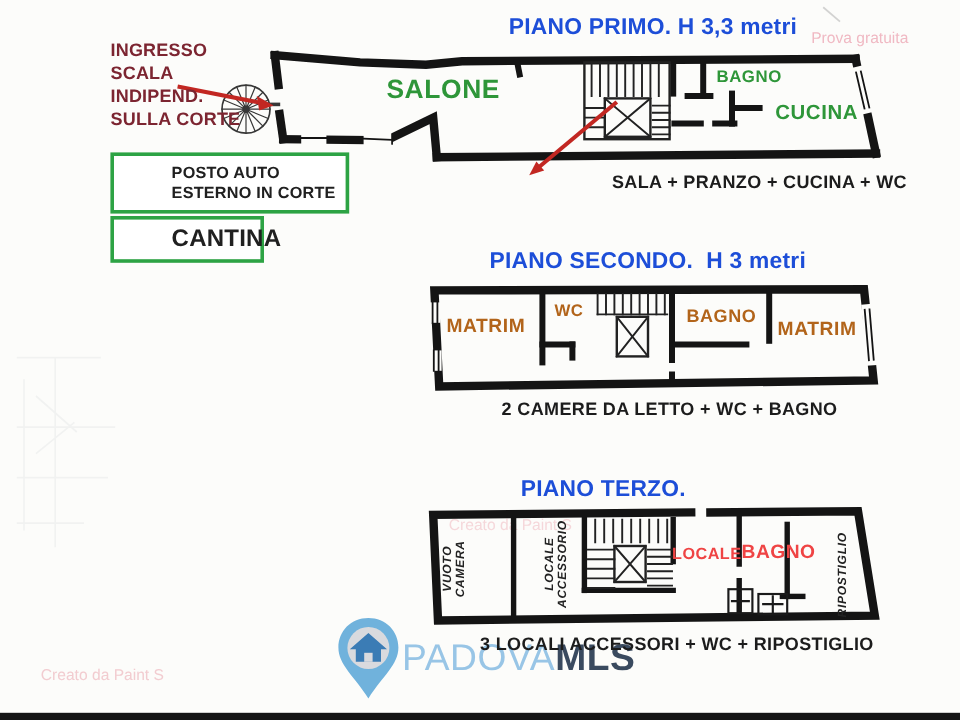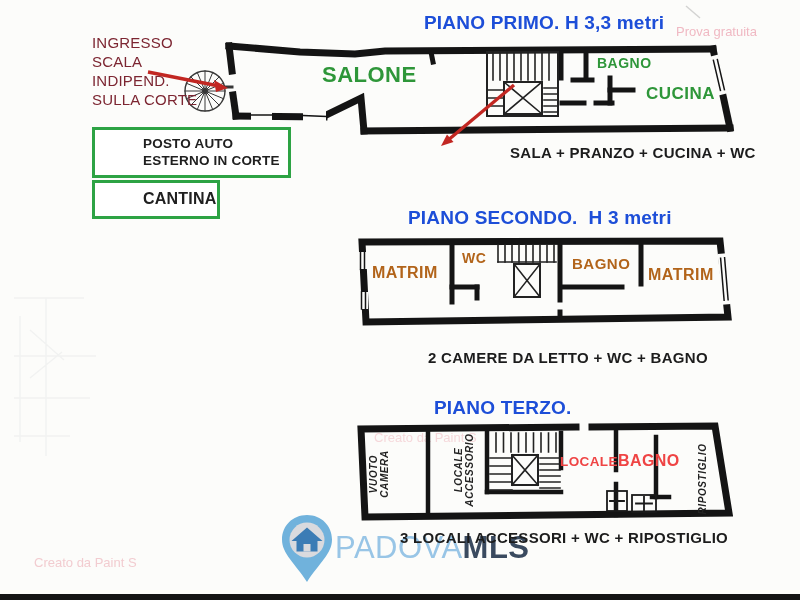--- a/index.html
+++ b/index.html
@@ -3,21 +3,21 @@
 <meta charset="utf-8">
 <style>
   html,body{margin:0;padding:0;}
   body{width:800px;height:600px;overflow:hidden;background:#e9e9e9;}
   #stage{position:relative;width:800px;height:600px;background:#fcfcfa;
          font-family:"Liberation Sans", sans-serif;color:#1a1a1a;}
   .abs{position:absolute;}
   
   .floor-title{font-size:19px;font-weight:700;color:#1d4ed8;white-space:pre;letter-spacing:.2px;z-index:5;}
   .caption{font-size:15px;font-weight:700;color:#1c1c1c;letter-spacing:.3px;white-space:pre;z-index:6;}
-  .note{font-size:15px;font-weight:400;color:#7c2531;line-height:19px;white-space:pre-line;z-index:5;letter-spacing:.2px;}
+  .note{font-size:15px;font-weight:700;color:#7c2531;line-height:19px;white-space:pre-line;z-index:5;letter-spacing:.2px;}
   .room-green{font-weight:700;color:#2e9639;z-index:5;letter-spacing:.5px;}
   .room-orange{font-weight:700;color:#b2641a;z-index:5;letter-spacing:.5px;}
   .room-black{font-weight:700;color:#ef4444;z-index:5;letter-spacing:.4px;}
   .vlabel{font-style:italic;font-weight:700;font-size:10px;line-height:11px;color:#222;
           text-align:center;white-space:pre-line;transform:rotate(-90deg);z-index:5;letter-spacing:.6px;}
   .greenbox{border:3px solid #2da344;background:rgba(255,255,255,.85);z-index:4;padding-left:36px;}
   .boxlabel{font-size:13.5px;font-weight:700;color:#202020;line-height:16.5px;white-space:pre-line;letter-spacing:.2px;}
   .watermark{color:#f0b9c3;z-index:1;}
   #wm-middle{color:#f4cfd3;opacity:.8;}
   #plan-svg{left:0;top:0;z-index:2;}
@@ -166,29 +166,29 @@
   <div class="abs room-green" style="left:322px;top:62px;font-size:22px;">SALONE</div>
   <div class="abs room-green" style="left:597px;top:55px;font-size:14px;">BAGNO</div>
   <div class="abs room-green" style="left:646px;top:84px;font-size:17px;">CUCINA</div>
   <div class="abs caption" style="left:510px;top:144px;">SALA + PRANZO + CUCINA + WC</div>
 
   <div class="abs greenbox" style="left:92px;top:127px;width:157px;height:45px;">
     <div class="boxlabel" style="padding:6px 0 0 12px;">POSTO AUTO
 ESTERNO IN CORTE</div>
   </div>
   <div class="abs greenbox" style="left:92px;top:180px;width:86px;height:33px;">
-    <div class="boxlabel" style="padding:8px 0 0 12px;font-size:16px;">CANTINA</div>
+    <div class="boxlabel" style="padding:8px 0 0 12px;font-size:20px;">CANTINA</div>
   </div>
 
   <div class="abs floor-title" style="left:408px;top:207px;">PIANO SECONDO.  H 3 metri</div>
   <div class="abs room-orange" style="left:372px;top:264px;font-size:16px;">MATRIM</div>
   <div class="abs room-orange" style="left:462px;top:250px;font-size:14px;">WC</div>
   <div class="abs room-orange" style="left:572px;top:255px;font-size:15px;">BAGNO</div>
   <div class="abs room-orange" style="left:648px;top:266px;font-size:16px;">MATRIM</div>
-  <div class="abs caption" style="left:428px;top:333px;margin-top:16px;">2 CAMERE DA LETTO + WC + BAGNO</div>
+  <div class="abs caption" style="left:418px;top:333px;">2 CAMERE DA LETTO + WC + BAGNO</div>
 
   <div class="abs floor-title" style="left:434px;top:397px;">PIANO TERZO.</div>
   <div class="abs vlabel" style="left:335px;top:462px;width:90px;height:24px;">VUOTO
 CAMERA</div>
   <div class="abs vlabel" style="left:415px;top:458px;width:100px;height:24px;">LOCALE
 ACCESSORIO</div>
   <div class="abs room-black" style="left:560px;top:454px;font-size:13.5px;font-weight:600;">LOCALE</div>
   <div class="abs room-black" style="left:618px;top:452px;font-size:16px;">BAGNO</div>
   <div class="abs vlabel" style="left:666px;top:468px;width:84px;height:22px;">RIPOSTIGLIO</div>
   <div class="abs caption" style="left:400px;top:529px;">3 LOCALI ACCESSORI + WC + RIPOSTIGLIO</div>

